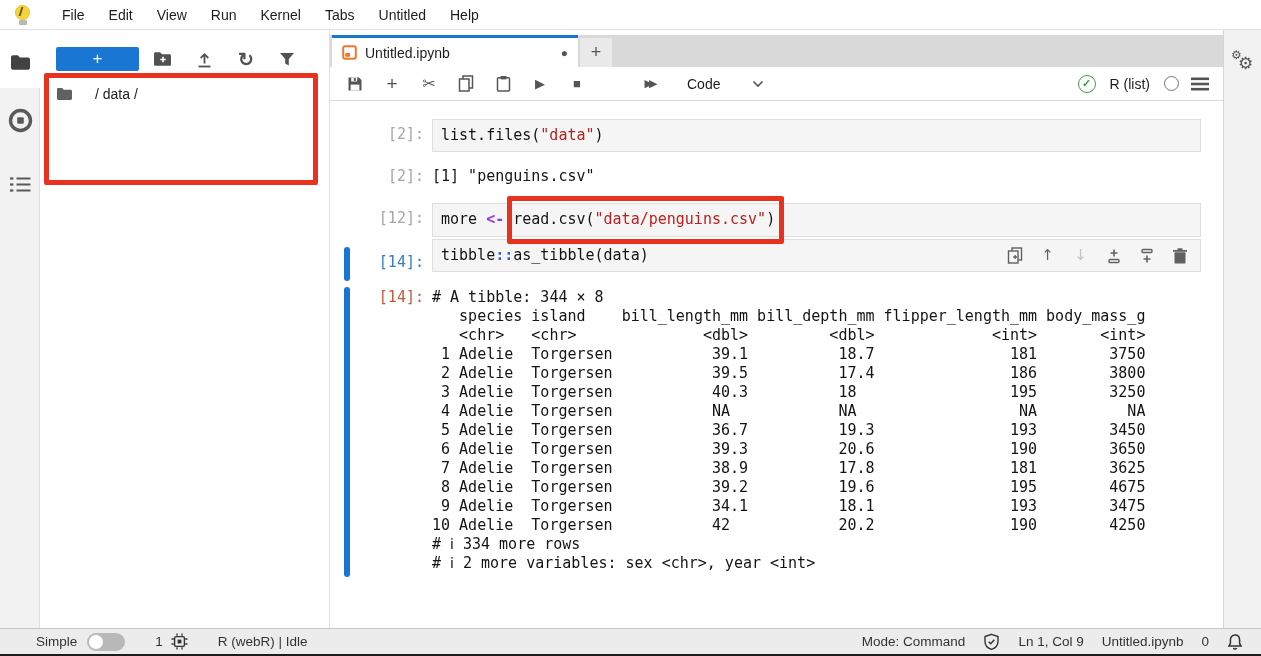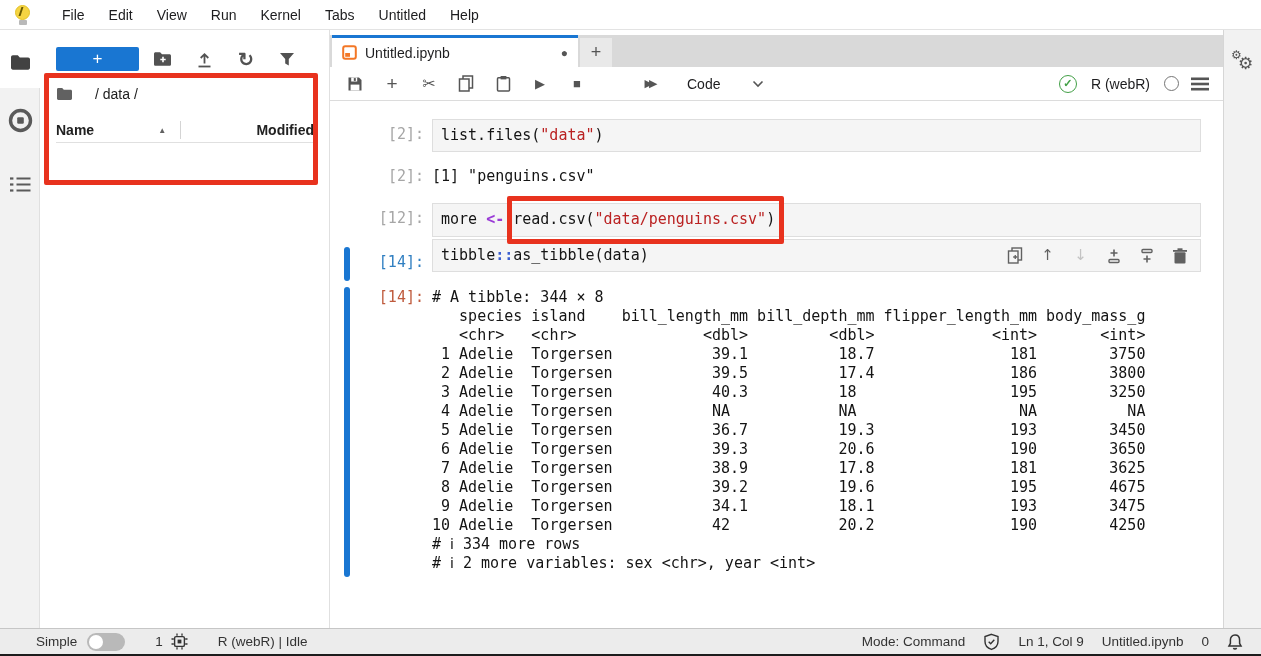--- a/index.html
+++ b/index.html
@@ -167,26 +167,20 @@
           <path d="M1 1h14L9.8 7v6.5L6.2 11.4V7z" fill="#525252"></path>
         </svg>
       </span>
     </div>
     <div class="fb-breadcrumb">
       <svg width="17" height="14" viewBox="0 0 17 14">
         <path d="M1 2.4C1 1.6 1.6 1 2.4 1h3.8l1.6 1.8h6.8c.8 0 1.4.6 1.4 1.4v7.4c0 .8-.6 1.4-1.4 1.4H2.4c-.8 0-1.4-.6-1.4-1.4z" fill="#616161"></path>
       </svg>
       <span>/ data /</span>
     </div>
-    <div class="fb-header">
-      <span>Name</span>
-      <span class="sort">▲</span>
-      <span class="col-div"></span>
-      <span class="col-mod">Modified</span>
-    </div>
   </div>
 
   <div class="redbox" style="left:44px;top:73px;width:274px;height:112px"></div>
 
   <div class="main">
 
     <div class="tabbar">
       <div class="tab-active">
         <svg width="15" height="15" viewBox="0 0 15 15">
           <rect x="1.2" y="1.2" width="12.6" height="12.6" rx="2" fill="none" stroke="#f37726" stroke-width="2"></rect>
@@ -228,21 +222,21 @@
         <span class="ffwd"><span>▶</span><span>▶</span></span>
       </span>
       <span class="celltype">
         <span>Code</span>
         <svg width="12" height="8" viewBox="0 0 12 8">
           <path d="M1.5 1.5 6 6l4.5-4.5" stroke="#555" stroke-width="1.6" fill="none"></path>
         </svg>
       </span>
       <span class="tb-right">
         <span class="circle-check">✓</span>
-        <span class="kernel-name">R (webR)</span>
+        <span class="kernel-name">R (list)</span>
         <span class="kernel-circle"></span>
         <svg width="18" height="14" viewBox="0 0 18 14">
           <rect y="0.5" width="18" height="2.6" fill="#555"></rect>
           <rect y="5.7" width="18" height="2.6" fill="#555"></rect>
           <rect y="10.9" width="18" height="2.6" fill="#555"></rect>
         </svg>
       </span>
     </div>
 
     <div class="prompt" style="top:95px">[2]:</div>

